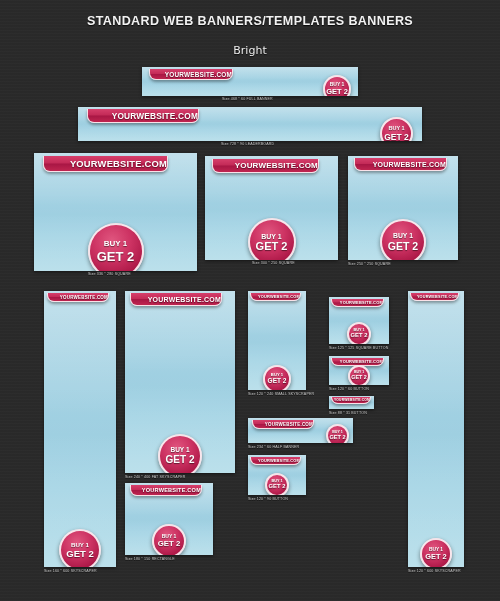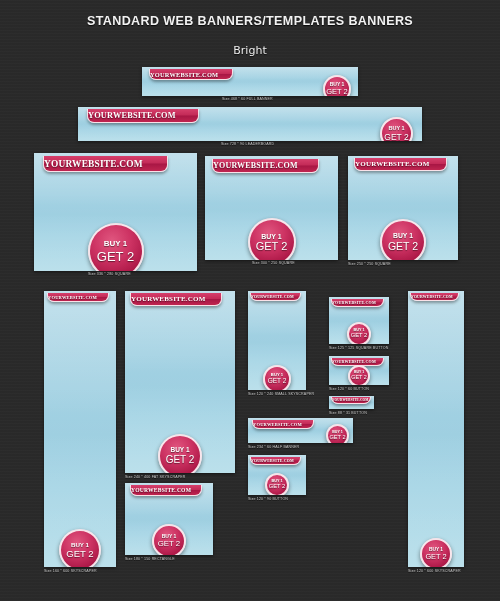--- a/index.html
+++ b/index.html
@@ -72,28 +72,27 @@
   .ribbon {
     position: absolute;
     left: 5%;
     top: 4px;
     background: linear-gradient(180deg, #d63f6b 0%, #c32a57 48%, #a81644 52%, #bf2550 100%);
     border: 1px solid rgba(255,255,255,0.85);
     border-top: none;
     border-radius: 0 0 7px 7px;
     color: #fff;
     font-weight: bold;
-    text-align: left;
+    text-align: right;
     white-space: nowrap;
     text-shadow: 0 1px 1px rgba(0,0,0,0.45);
     box-shadow: 0 2px 3px rgba(0,0,0,0.35);
     z-index: 3;
     letter-spacing: 0.2px;
     overflow: hidden;
-    font-family: Liberation Serif, serif;
   }
 
   
   .badge {
     position: absolute;
     border-radius: 50%;
     background: radial-gradient(circle at 42% 30%, #e0567f 0%, #cd3363 40%, #ae1948 75%, #9a1040 100%);
     border: 2px solid rgba(255,255,255,0.88);
     color: #fff;
     text-align: center;
@@ -101,21 +100,21 @@
     flex-direction: column;
     align-items: center;
     justify-content: center;
     box-shadow: 0 2px 4px rgba(0,0,0,0.45);
     text-shadow: 0 1px 1px rgba(0,0,0,0.5);
     z-index: 3;
     overflow: hidden;
     line-height: 1;
   }
   .badge .b1 { font-weight: bold; }
-  .badge .b2 { font-weight: normal; }
+  .badge .b2 { font-weight: bold; }
 
   
   .caption {
     position: absolute;
     font-family: "Liberation Sans", sans-serif;
     font-size: 3.6px;
     letter-spacing: 0.15px;
     color: #c8c8c8;
     white-space: nowrap;
     text-shadow: 0 1px 0 rgba(0,0,0,0.7);

